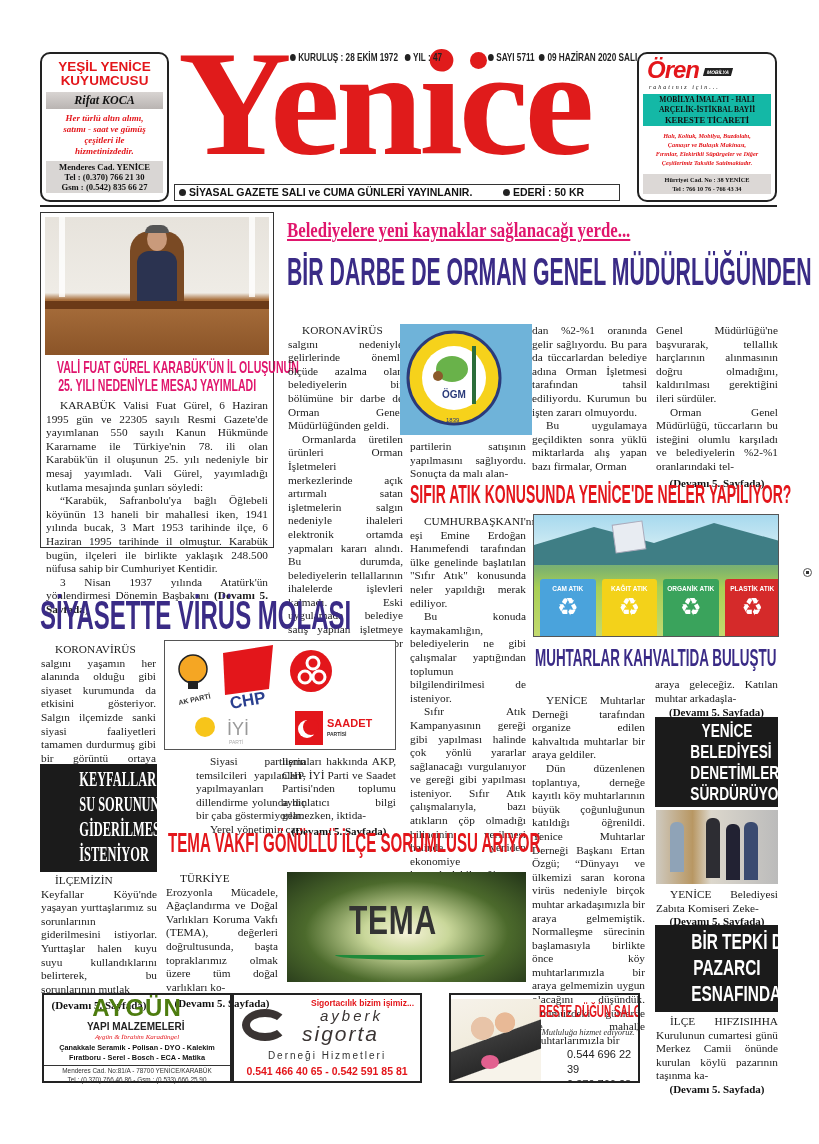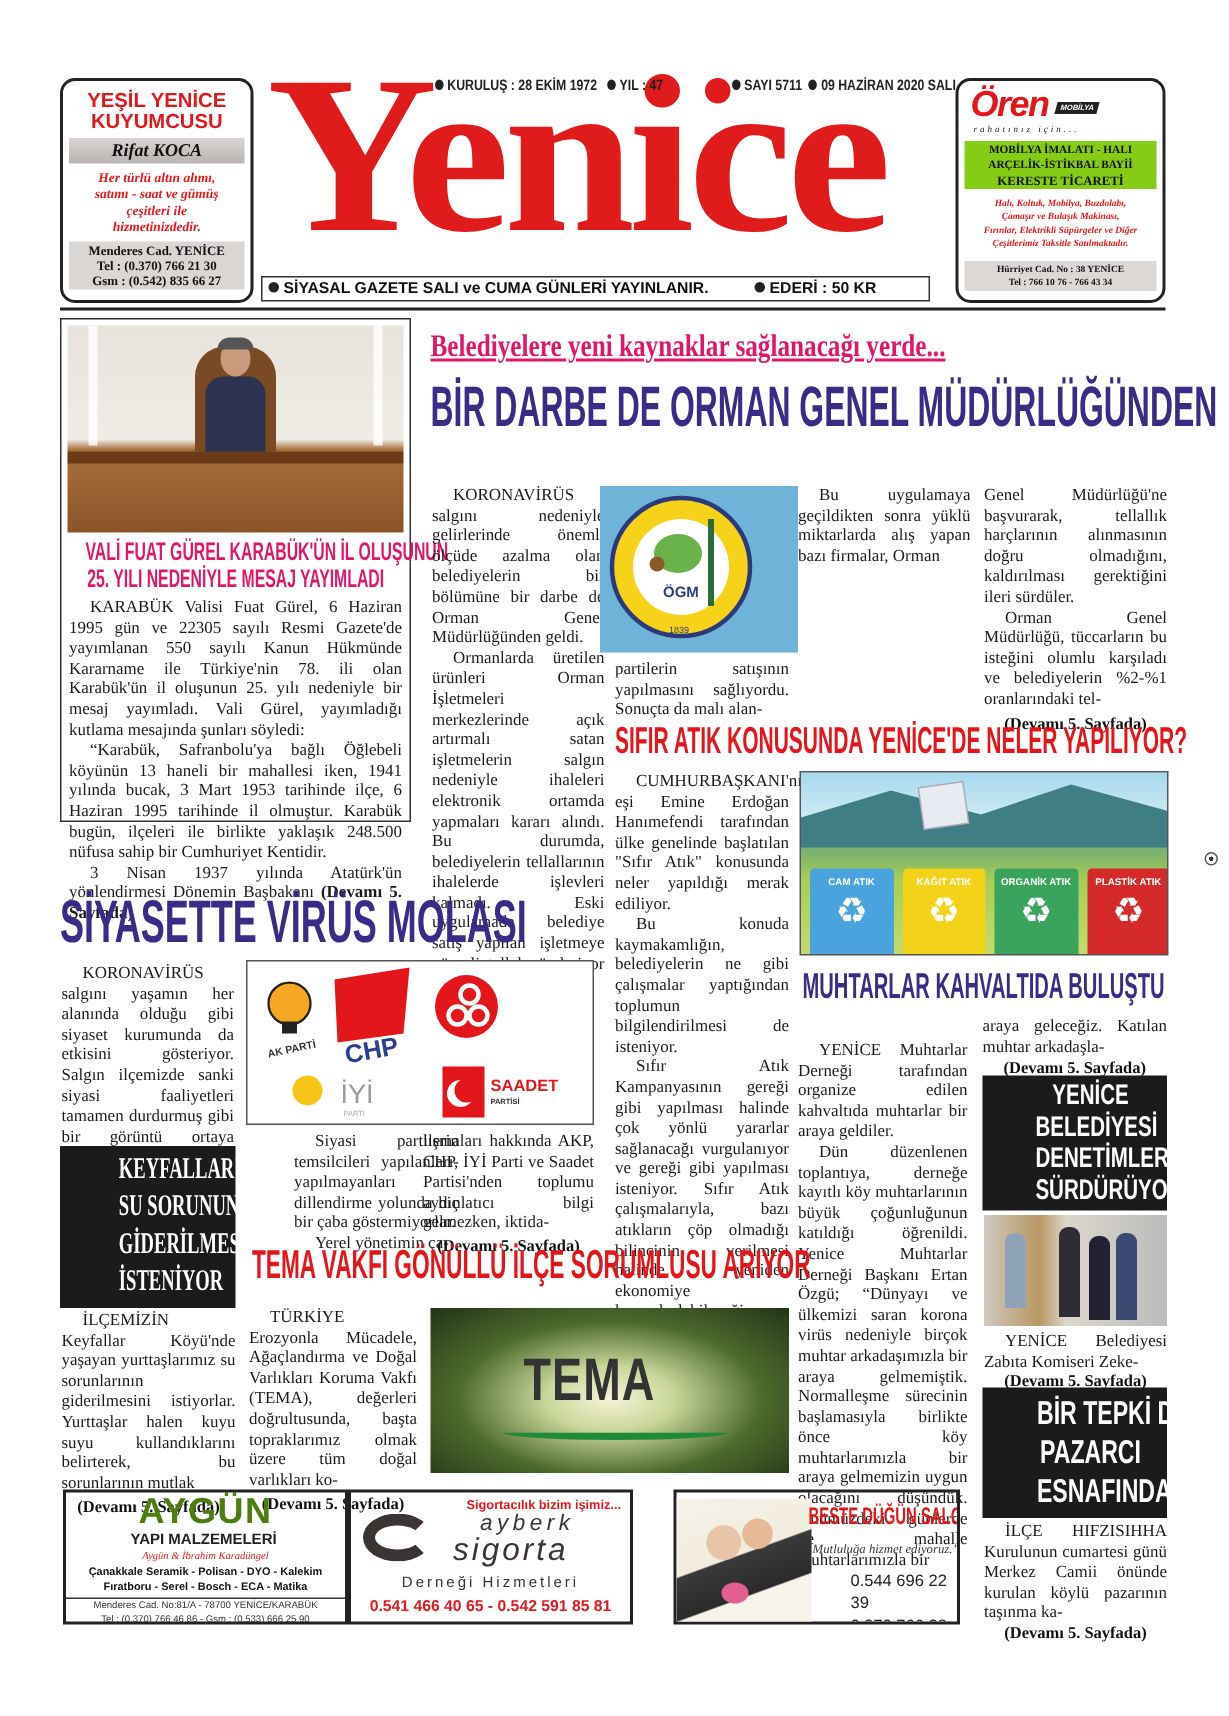--- a/index.html
+++ b/index.html
@@ -67,21 +67,21 @@
   <span class="dot"></span><span>SİYASAL GAZETE SALI ve CUMA GÜNLERİ YAYINLANIR.</span>
   <span style="position:absolute;left:328px;top:0;"><span class="dot"></span><span>EDERİ : 50 KR</span></span>
 </div>
 
 <div class="abs rounded-ad" style="left:637px;top:52px;width:140px;height:150px;">
   <div style="position:absolute;left:8px;top:4px;">
     <span class="sans" style="color:#e3161b;font-weight:bold;font-style:italic;font-size:24px;line-height:24px;letter-spacing:-1px;">Ören</span>
     <span class="sans" style="display:inline-block;background:#222;color:#fff;font-size:5px;font-weight:bold;padding:1px 3px;transform:skewX(-15deg);vertical-align:4px;">MOBİLYA</span>
   </div>
   <div class="serif" style="position:absolute;left:10px;top:30px;font-size:6px;font-style:italic;letter-spacing:2px;">rahatınız için...</div>
-  <div class="serif" style="position:absolute;left:4px;right:4px;top:40px;background:#84cc16;text-align:center;font-weight:bold;font-size:7.5px;line-height:10px;padding:1px 0;">
+  <div class="serif" style="position:absolute;left:4px;right:4px;top:40px;background:#14b8a6;text-align:center;font-weight:bold;font-size:7.5px;line-height:10px;padding:1px 0;">
     <div>MOBİLYA İMALATI - HALI</div>
     <div>ARÇELİK-İSTİKBAL BAYİİ</div>
     <div style="font-size:8.5px;">KERESTE TİCARETİ</div>
   </div>
   <div class="serif" style="position:absolute;left:3px;right:3px;top:77px;text-align:center;color:#e3161b;font-style:italic;font-weight:bold;font-size:6.3px;line-height:9px;">
     <div>Halı, Koltuk, Mobilya, Buzdolabı,</div>
     <div>Çamaşır ve Bulaşık Makinası,</div>
     <div>Fırınlar, Elektrikli Süpürgeler ve Diğer</div>
     <div>Çeşitlerimiz Taksitle Satılmaktadır.</div>
   </div>
@@ -132,20 +132,21 @@
     <text x="42" y="74" font-family="Liberation Sans, sans-serif" font-size="10" font-weight="bold" fill="#2a3a7a">ÖGM</text>
     <text x="46" y="98" font-family="Liberation Sans, sans-serif" font-size="6" fill="#2a3a7a">1839</text>
   </svg>
 </div>
 
 <div class="body-text" style="position:absolute;left:410px;top:440px;width:116px;">
   <p class="noind">partilerin satışının yapılmasını sağlıyordu. Sonuçta da malı alan-</p>
 </div>
 
 <div class="body-text" style="position:absolute;left:532px;top:324px;width:115px;">
+  <p class="noind">dan %2-%1 oranında gelir sağlıyordu. Bu para da tüccarlardan belediye adına Orman İşletmesi tarafından tahsil ediliyordu. Kurumun bu işten zararı olmuyordu.</p>
   <p>Bu uygulamaya geçildikten sonra yüklü miktarlarda alış yapan bazı firmalar, Orman</p>
 </div>
 
 <div class="body-text" style="position:absolute;left:656px;top:324px;width:122px;">
   <p class="noind">Genel Müdürlüğü'ne başvurarak, tellallık harçlarının alınmasının doğru olmadığını, kaldırılması gerektiğini ileri sürdüler.</p>
   <p>Orman Genel Müdürlüğü, tüccarların bu isteğini olumlu karşıladı ve belediyelerin %2-%1 oranlarındaki tel-</p>
   <div class="devam" style="margin-top:3px;">(Devamı 5. Sayfada)</div>
 </div>
 
 <div class="cond head-red" style="position:absolute;left:410px;top:480px;font-size:25px;line-height:28px;transform:scaleX(0.56);">SIFIR ATIK KONUSUNDA YENİCE'DE NELER YAPILIYOR?</div>

